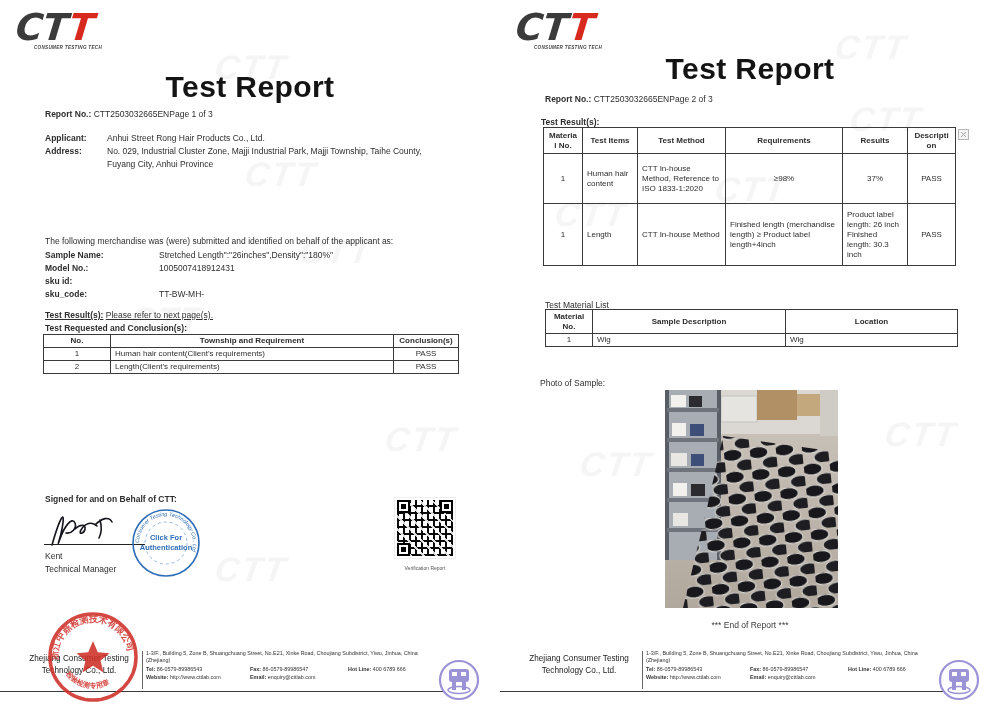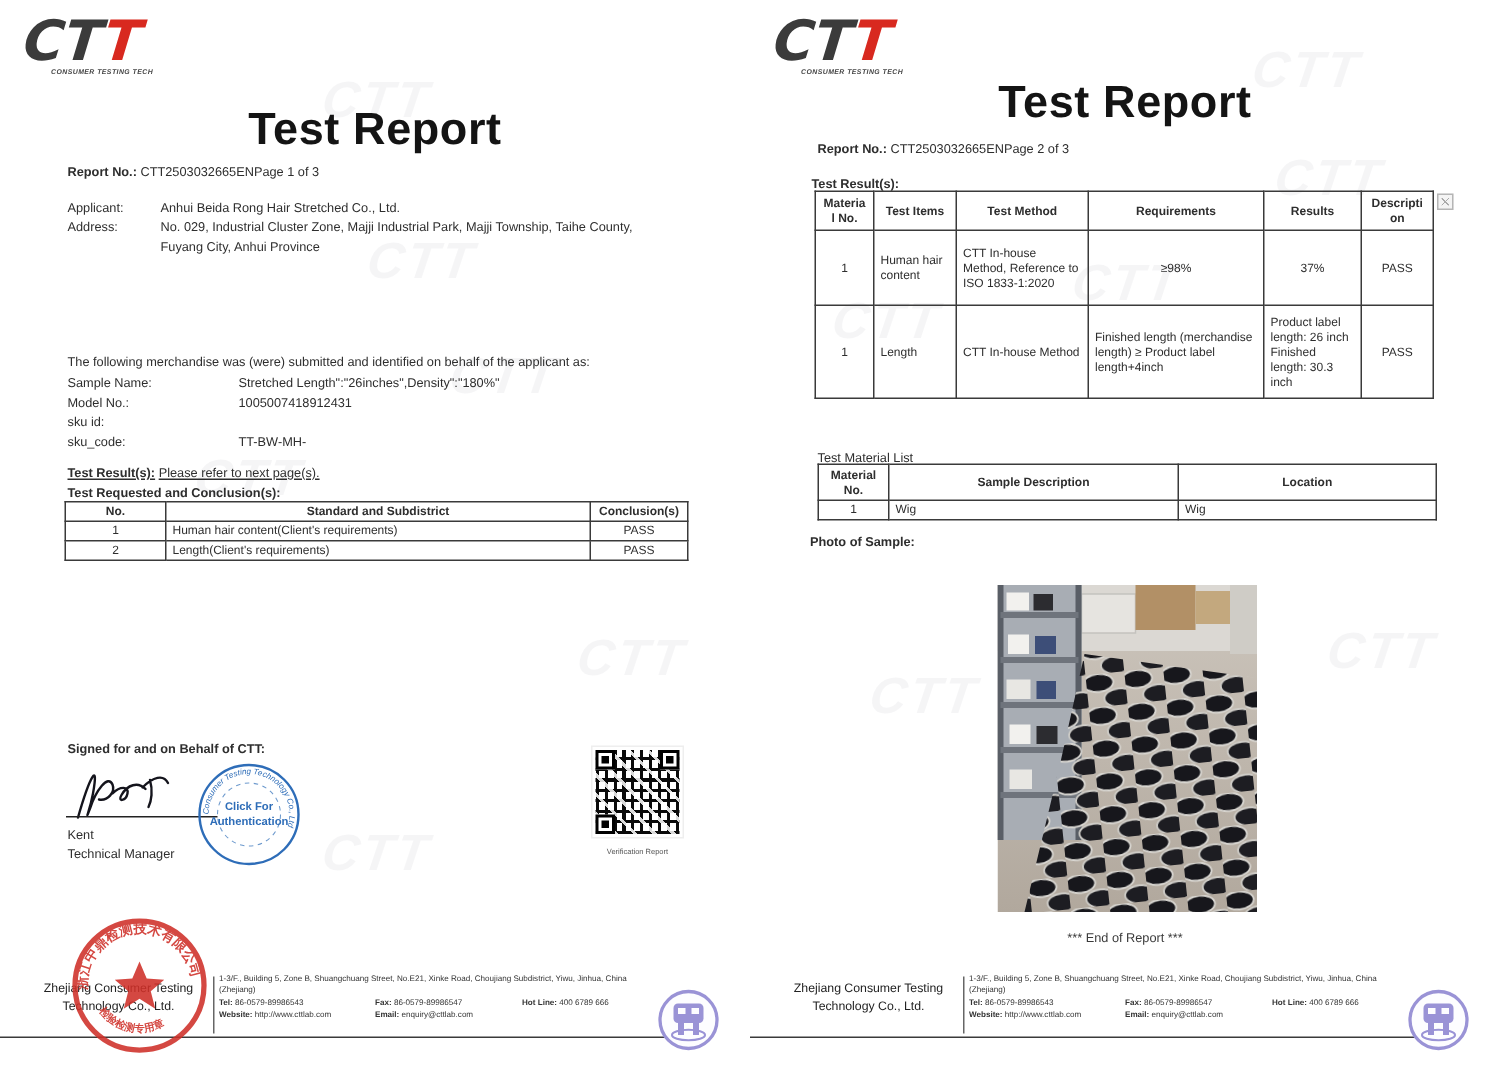--- a/index.html
+++ b/index.html
@@ -25,21 +25,21 @@
 
   .title{left:0;width:100%;text-align:center;font-size:30px;font-weight:800;letter-spacing:.4px;color:#141414}
   #page1 .title{top:70px}
   #page2 .title{top:52px}
 
   .report-line{left:45px;width:410px;display:flex;font-size:8.5px}
   #page1 .report-line{top:109px}
   #page2 .report-line{top:94px}
 
   .field{display:flex;font-size:8.5px;line-height:13px}
-  .field .lbl{font-weight:400;flex:none}
+  .field .lbl{font-weight:700;flex:none}
   .w60{width:62px}
   .w115{width:114px}
   .val{flex:1}
 
   #p1-info{left:45px;top:132px;width:406px}
   #p1-dates{left:45px;top:184px;width:406px}
   #p1-intro{left:45px;top:236px;width:412px;font-size:8.5px}
   #p1-sample{left:45px;top:249px;width:406px}
   #p1-result-line{left:45px;top:310px;font-size:8.5px}
   #p1-result-line span{text-decoration:underline}
@@ -71,21 +71,21 @@
   .fp::after{content:"";position:absolute;inset:2px;background:#000}
   .fp.tl{left:2px;top:2px}.fp.tr{right:2px;top:2px}.fp.bl{left:2px;bottom:2px}
   .qr-caption{left:378px;top:565px;width:94px;text-align:center;font-size:5px;color:#555}
 
   #p2-results-title{left:41px;top:117px;font-size:8.5px;font-weight:700}
   #broken-icon{left:458px;top:129px;width:11px;height:11px;border:1px solid #b5b5b5;background:#f4f4f4}
   #broken-icon::after{content:"";position:absolute;inset:2px;background:
      linear-gradient(45deg,transparent 44%,#a9a9a9 44% 56%,transparent 56%),
      linear-gradient(-45deg,transparent 44%,#a9a9a9 44% 56%,transparent 56%)}
   #p2-material-title{left:45px;top:300px;font-size:8.5px;font-weight:400}
-  #p2-photo-title{left:40px;top:356px;font-size:8.5px;font-weight:700}
+  #p2-photo-title{left:40px;top:378px;font-size:8.5px;font-weight:400}
   .photo{left:165px;top:390px;width:173px;height:218px}
   #p2-end{left:0;top:620px;width:500px;text-align:center;font-size:8.5px;color:#3a3a3a}
 
   
   .footer-company{left:18px;top:653px;width:122px;text-align:center;font-size:8.2px;line-height:11.5px;color:#222}
   .footer-divider{left:142px;top:651px;width:1px;height:38px;background:#666}
   .footer-info{left:146px;top:650px;width:286px;font-size:5.4px;line-height:7.4px;color:#333}
   .contact-row{display:flex;margin-top:1px}
   .contact-row .c1{width:104px}
   .contact-row .c2{width:98px}
@@ -112,21 +112,21 @@
   <div class="abs title">Test Report</div>
 
   <div class="abs report-line">
     <span><span class="b">Report No.:</span> <span>CTT2503032665EN</span></span>
     <span>Page 1 of 3</span>
   </div>
 
   <div class="abs" id="p1-info">
     <div class="field">
       <span class="lbl w60">Applicant:</span>
-      <span class="val">Anhui Beida Rong Hair Stretched Co., Ltd.</span>
+      <span class="val">Anhui Street Rong Hair Products Co., Ltd.</span>
     </div>
     <div class="field">
       <span class="lbl w60">Address:</span>
       <span class="val">No. 029, Industrial Cluster Zone, Majji Industrial Park, Majji Township, Taihe County, Fuyang City, Anhui Province</span>
     </div>
   </div>
 
 
   <div class="abs" id="p1-intro">The following merchandise was (were) submitted and identified on behalf of the applicant as:</div>
 
@@ -157,21 +157,21 @@
   <div class="abs" id="p1-table">
     <table class="tbl" style="width:415px">
       <colgroup>
           <col style="width:67px">
           <col style="width:283px">
           <col style="width:65px">
         </colgroup>
       <tbody>
           <tr>
         <th>No.</th>
-        <th>Standard and Subdistrict</th>
+        <th>Township and Requirement</th>
         <th>Conclusion(s)</th>
       </tr>
       <tr>
         <td class="tc">1</td>
         <td>Human hair content(Client's requirements)</td>
         <td class="tc">PASS</td>
       </tr>
       <tr>
         <td class="tc">2</td>
         <td>Length(Client's requirements)</td>

